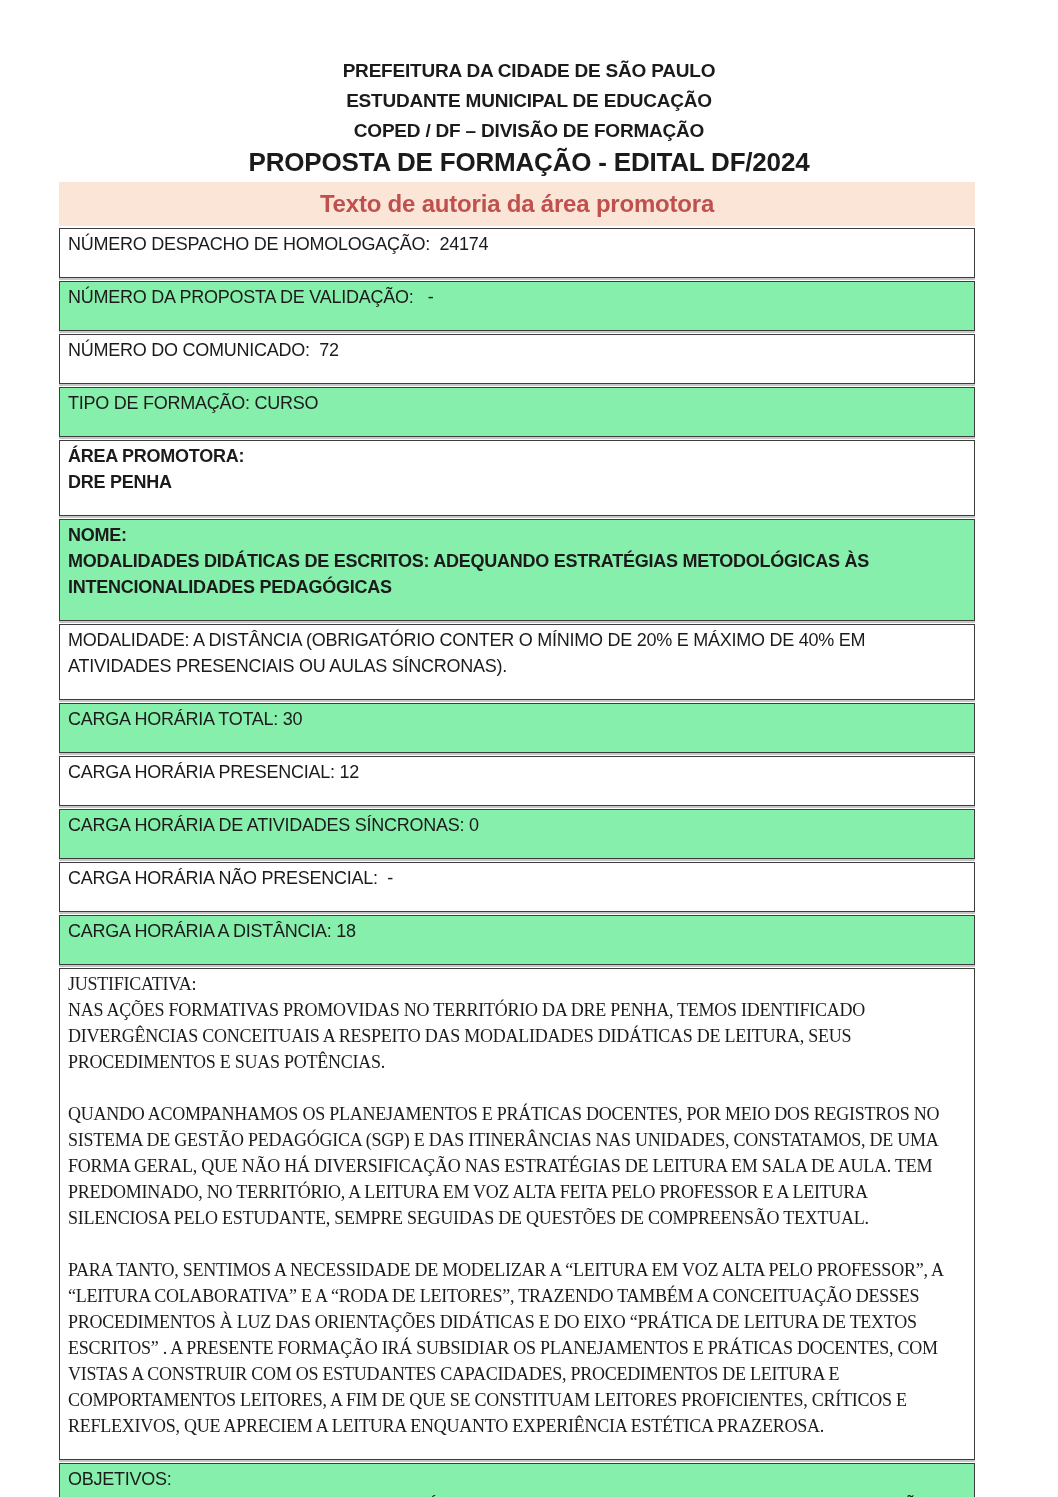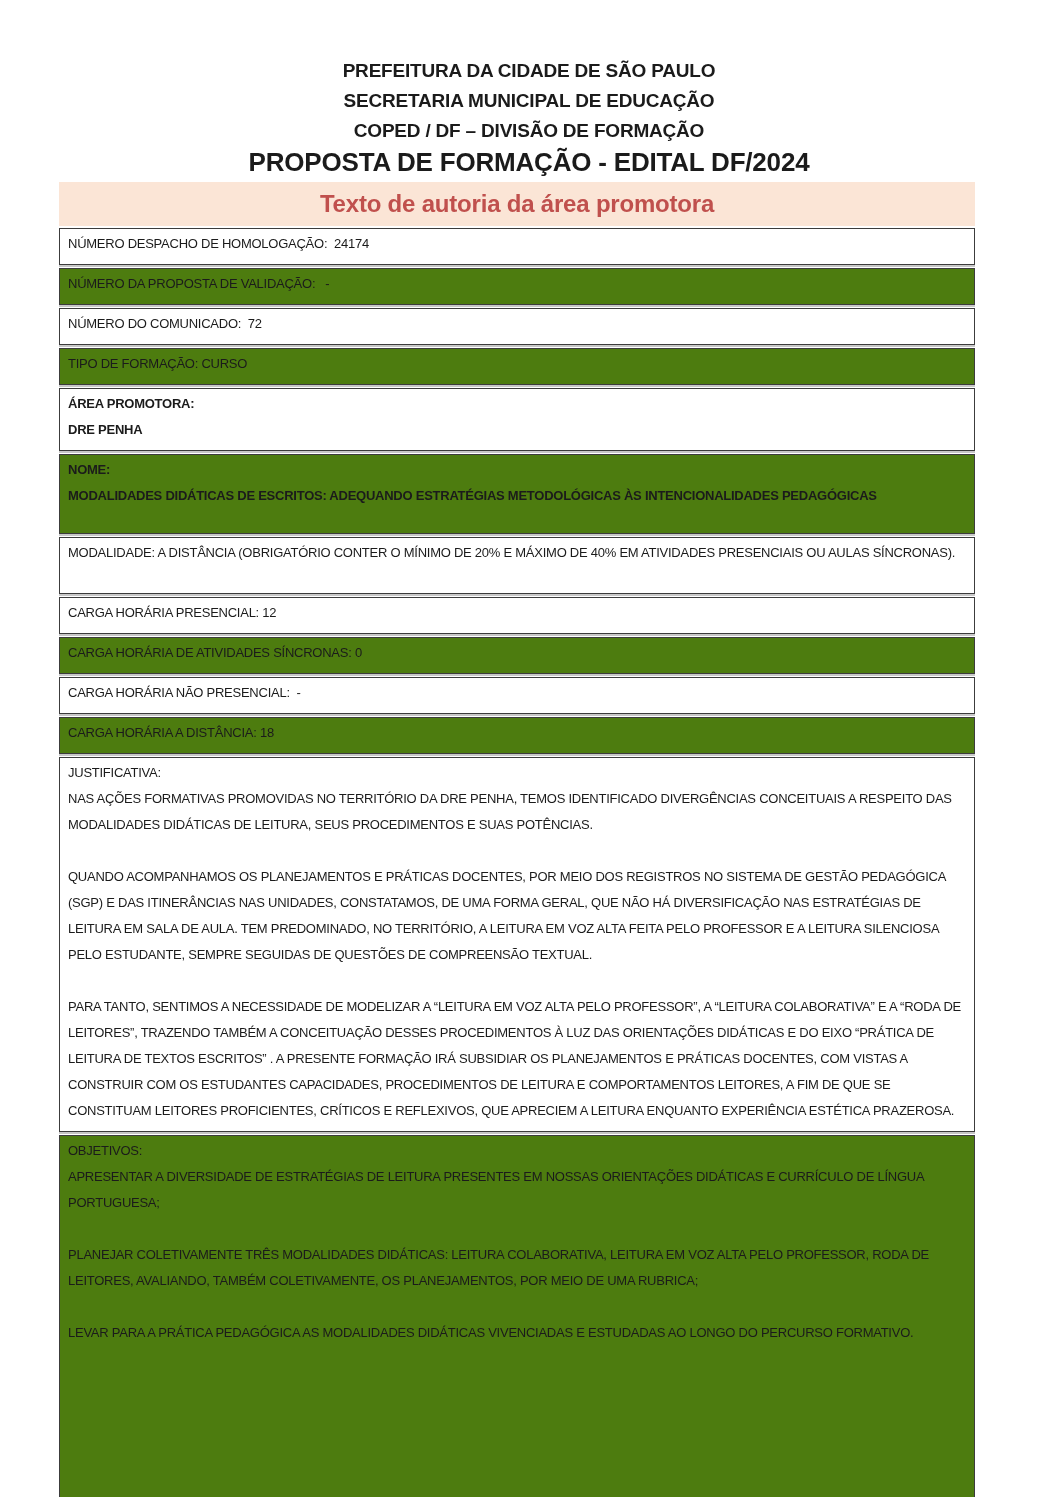--- a/index.html
+++ b/index.html
@@ -23,65 +23,66 @@
     font-weight:bold;font-size:24px;line-height:44px;text-align:center;
     letter-spacing:-0.2px;
   }
 
   
   .rows{margin-left:59px;width:916px;}
   .row{
     box-sizing:border-box;width:916px;
     border:1px solid #3c3c3c;
     background:#ffffff;
-    padding:2px 8px 7px 8px;
-    font-size:13px;line-height:26px;
+    padding:2px 8px 20px 8px;
+    font-size:18px;line-height:26px;
     margin-bottom:3px;
     white-space:pre-wrap;
     letter-spacing:-0.25px;
     box-shadow:0 2px 0 rgba(130,130,130,0.45);
   }
-  .row.peach{background:#4d7c0f;}
+  .row.peach{background:#86efac;}
   .row.bold{font-weight:bold;}
 
   
   .rows .row:nth-child(5){min-height:54px;}
   .rows .row:nth-child(6){min-height:80px;}
   .rows .row:nth-child(7){min-height:57px;}
-  .rows .row:nth-child(13){min-height:440px;}
+  .rows .row:nth-child(13){min-height:440px;font-family:Liberation Serif, serif;}
   .rows .row:nth-child(14){min-height:243px;}
   .rows .row:nth-child(15){
     height:50px;margin-top:5px;border-bottom:none;
     overflow:hidden;box-shadow:none;line-height:24px;
   }
 </style>
 </head>
 <body>
 
 <div class="page">
 
   <header class="doc-header">
     <div class="h-line">PREFEITURA DA CIDADE DE SÃO PAULO</div>
-    <div class="h-line">SECRETARIA MUNICIPAL DE EDUCAÇÃO</div>
+    <div class="h-line">ESTUDANTE MUNICIPAL DE EDUCAÇÃO</div>
     <div class="h-line">COPED / DF – DIVISÃO DE FORMAÇÃO</div>
     <div class="h-title">PROPOSTA DE FORMAÇÃO - EDITAL DF/2024</div>
   </header>
 
   <div class="banner" style="background: rgb(251, 229, 214); color: rgb(192, 80, 77);">Texto de autoria da área promotora</div>
 
   <div class="rows" id="rows">
       <div class="row">NÚMERO DESPACHO DE HOMOLOGAÇÃO:  24174</div>
       <div class="row peach">NÚMERO DA PROPOSTA DE VALIDAÇÃO:   -</div>
       <div class="row">NÚMERO DO COMUNICADO:  72</div>
       <div class="row peach">TIPO DE FORMAÇÃO: CURSO</div>
       <div class="row bold">ÁREA PROMOTORA:
 DRE PENHA</div>
       <div class="row peach bold">NOME:
 MODALIDADES DIDÁTICAS DE ESCRITOS: ADEQUANDO ESTRATÉGIAS METODOLÓGICAS ÀS INTENCIONALIDADES PEDAGÓGICAS</div>
       <div class="row">MODALIDADE: A DISTÂNCIA (OBRIGATÓRIO CONTER O MÍNIMO DE 20% E MÁXIMO DE 40% EM ATIVIDADES PRESENCIAIS OU AULAS SÍNCRONAS).</div>
+      <div class="row peach">CARGA HORÁRIA TOTAL: 30</div>
       <div class="row">CARGA HORÁRIA PRESENCIAL: 12</div>
       <div class="row peach">CARGA HORÁRIA DE ATIVIDADES SÍNCRONAS: 0</div>
       <div class="row">CARGA HORÁRIA NÃO PRESENCIAL:  -</div>
       <div class="row peach">CARGA HORÁRIA A DISTÂNCIA: 18</div>
       <div class="row">JUSTIFICATIVA:
 NAS AÇÕES FORMATIVAS PROMOVIDAS NO TERRITÓRIO DA DRE PENHA, TEMOS IDENTIFICADO DIVERGÊNCIAS CONCEITUAIS A RESPEITO DAS MODALIDADES DIDÁTICAS DE LEITURA, SEUS PROCEDIMENTOS E SUAS POTÊNCIAS.
 
 QUANDO ACOMPANHAMOS OS PLANEJAMENTOS E PRÁTICAS DOCENTES, POR MEIO DOS REGISTROS NO SISTEMA DE GESTÃO PEDAGÓGICA (SGP) E DAS ITINERÂNCIAS NAS UNIDADES, CONSTATAMOS, DE UMA FORMA GERAL, QUE NÃO HÁ DIVERSIFICAÇÃO NAS ESTRATÉGIAS DE LEITURA EM SALA DE AULA. TEM PREDOMINADO, NO TERRITÓRIO, A LEITURA EM VOZ ALTA FEITA PELO PROFESSOR E A LEITURA SILENCIOSA PELO ESTUDANTE, SEMPRE SEGUIDAS DE QUESTÕES DE COMPREENSÃO TEXTUAL.
 
 PARA TANTO, SENTIMOS A NECESSIDADE DE MODELIZAR A “LEITURA EM VOZ ALTA PELO PROFESSOR”, A “LEITURA COLABORATIVA” E A “RODA DE LEITORES”, TRAZENDO TAMBÉM A CONCEITUAÇÃO DESSES PROCEDIMENTOS À LUZ DAS ORIENTAÇÕES DIDÁTICAS E DO EIXO “PRÁTICA DE LEITURA DE TEXTOS ESCRITOS” . A PRESENTE FORMAÇÃO IRÁ SUBSIDIAR OS PLANEJAMENTOS E PRÁTICAS DOCENTES, COM VISTAS A CONSTRUIR COM OS ESTUDANTES CAPACIDADES, PROCEDIMENTOS DE LEITURA E COMPORTAMENTOS LEITORES, A FIM DE QUE SE CONSTITUAM LEITORES PROFICIENTES, CRÍTICOS E REFLEXIVOS, QUE APRECIEM A LEITURA ENQUANTO EXPERIÊNCIA ESTÉTICA PRAZEROSA.</div>

